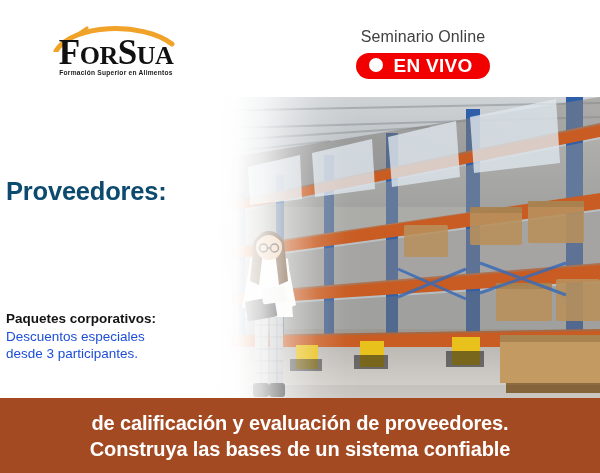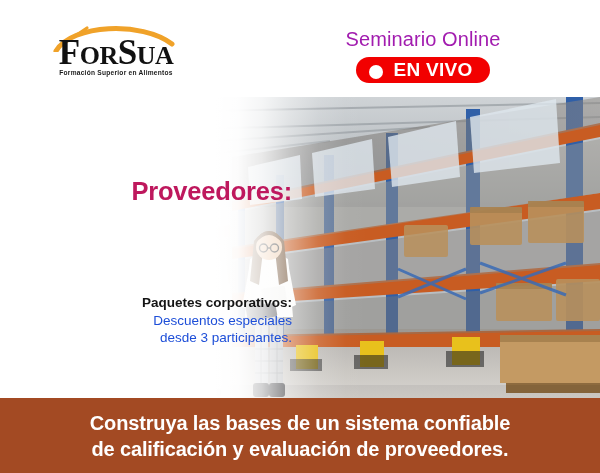--- a/index.html
+++ b/index.html
@@ -115,30 +115,30 @@
 
   
   .live-block {
     position: absolute;
     right: 24px;
     top: 28px;
     width: 230px;
     text-align: center;
   }
   .live-title {
-    font-size: 20px;
+    font-size: 16px;
     font-weight: 400;
-    color: #a21caf;
+    color: #404040;
     letter-spacing: 0.1px;
     line-height: 1.1;
     white-space: nowrap;
   }
   .live-pill {
     display: inline-flex;
-    align-items: flex-end;
+    align-items: center;
     gap: 10px;
     margin-top: 7px;
     padding: 3px 17px 4px 13px;
     background: #f20000;
     border-radius: 16px;
     line-height: 1;
   }
   .live-dot {
     width: 14px;
     height: 14px;
@@ -153,38 +153,38 @@
     letter-spacing: 0.3px;
     white-space: nowrap;
   }
 
   
   .headline {
     position: absolute;
     left: 6px;
     top: 176px;
     width: 286px;
-    text-align: right;
-    color: #be185d;
+    text-align: left;
+    color: #0c4a6e;
     font-size: 25.5px;
     font-weight: 700;
     line-height: 1.22;
     letter-spacing: -0.2px;
     z-index: 6;
   }
   .headline .l1,
   .headline .l2,
   .headline .l3 { display: block; white-space: nowrap; }
 
   .packages {
     position: absolute;
     left: 6px;
-    top: 294px;
+    top: 310px;
     width: 286px;
-    text-align: right;
+    text-align: left;
     z-index: 6;
   }
   .pk-title {
     font-size: 13.5px;
     font-weight: 700;
     color: #141414;
     line-height: 1.3;
     white-space: nowrap;
   }
   .pk-line {
@@ -436,18 +436,18 @@
   </div>
 
   <div class="packages">
     <div class="pk-title">Paquetes corporativos:</div>
     <div class="pk-line">Descuentos especiales</div>
     <div class="pk-line">desde 3 participantes.</div>
   </div>
 
   <div class="bottom-bar">
     <div class="bottom-text">
+      <span>de calificación y evaluación de proveedores.</span>
       <span>Construya las bases de un sistema confiable</span>
-      <span>de calificación y evaluación de proveedores.</span>
     </div>
   </div>
 
 </div>
 
 </body></html>

